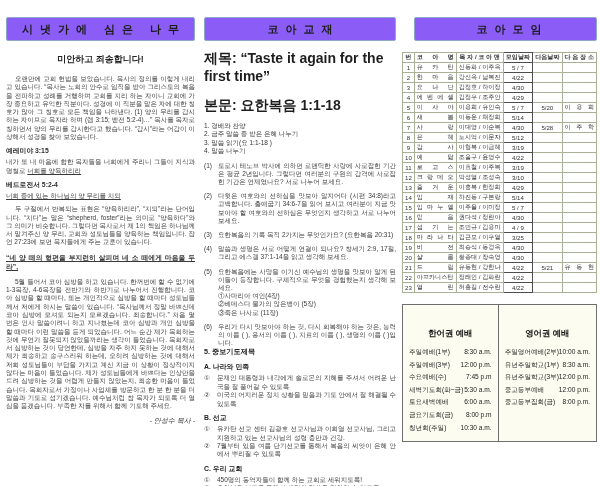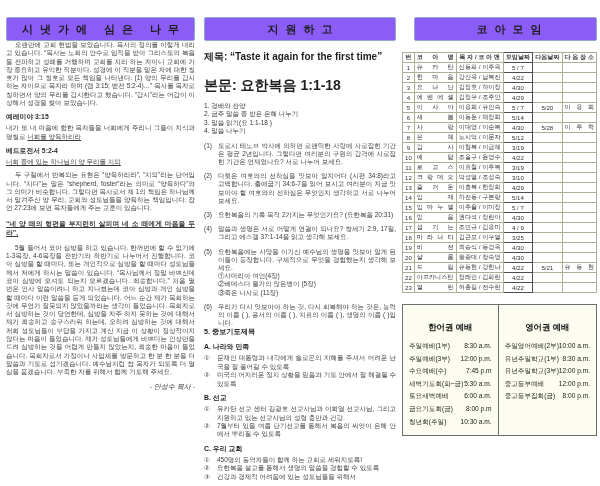--- a/index.html
+++ b/index.html
@@ -24,21 +24,21 @@
   .subtitle{text-align:center;font-weight:bold;font-size:9px;margin:12px 0 9px;color:#222;}
   .para{font-size:6.5px;line-height:8.3px;text-align:justify;text-indent:9px;margin:0 0 5px;}
   .scripture{margin:3px 0 5px;}
   .scripture-ref{font-weight:bold;font-size:6.8px;margin:4px 0 2px;color:#2e2e2e;}
   .scripture-text{font-size:6.5px;line-height:8.3px;text-align:justify;}
   .quote{font-weight:bold;font-size:6.8px;line-height:9px;margin:6px 0 7px;text-align:justify;}
   .quote u,.scripture-text u{text-underline-offset:1px;}
   .signature{text-align:right;font-style:italic;font-size:7px;margin-top:5px;color:#333;}
 
   
-  .subject-line{font-weight:bold;font-size:10px;margin:9px 0 13px;color:#1e1e1e;}
+  .subject-line{font-weight:bold;font-size:14px;margin:9px 0 13px;color:#1e1e1e;}
   .passage-line{font-weight:bold;font-size:14px;margin:2px 0 7px;color:#1e1e1e;}
   .agenda-item{font-size:6.5px;line-height:8.4px;color:#333;}
   .qa{display:flex;font-size:6.5px;line-height:8.2px;margin-top:6px;}
   .qa .num{width:14px;flex:none;}
   .qa .txt{flex:1;text-align:justify;white-space:pre-line;}
   .prayer-title{font-weight:bold;font-size:7.2px;margin:0 0 2px;color:#222;}
   .prayer-head{font-weight:bold;font-size:6.9px;margin:5px 0 2px;color:#222;}
   .prayer-item{display:flex;font-size:6.5px;line-height:8.4px;}
   .prayer-item .num{width:13px;flex:none;text-align:left;}
   .prayer-item .txt{flex:1;text-align:justify;}
@@ -52,52 +52,53 @@
   .meeting th{font-weight:bold;text-align:center;letter-spacing:0px;}
   .c-no{width:8px;text-align:center;padding:0 1px;}
   .c-name{width:43px;text-align:justify;text-align-last:justify;padding:0 3px;}
   .c-leaders{width:60px;text-align:center;font-size:5.9px;}
   .c-date{width:25px;text-align:center;border:1.4px solid #4d4d4d !important;}
   .c-next{width:23px;text-align:center;}
   .c-place{text-align:justify;text-align-last:justify;padding:0 4px;}
 
   
   table.worship{width:100%;border-collapse:collapse;margin-top:11px;background:#fdfcf0;border:1px solid #6e6e6e;}
-  .worship td{width:50%;vertical-align:top;padding:16px 6px 7px;}
+  .worship td{width:50%;vertical-align:top;padding:22px 6px 7px;}
   .worship td.w-kor{border-right:1px solid #6e6e6e;}
   .w-head{font-weight:bold;font-size:8.4px;text-align:center;margin:1px 0 7px;color:#111;}
   .w-row{display:flex;justify-content:space-between;font-size:6.6px;line-height:12.6px;color:#222;}
   .w-label{white-space:nowrap;}
   .w-time{white-space:nowrap;}
 </style>
 </head>
 <body>
 
 <div class="col col-left">
   <div class="title-box">시냇가에 심은 나무</div>
+  <div class="subtitle">미안하고 죄송합니다!</div>
   <p class="para">오랜만에 교회 헌법을 보았습니다. 목사의 정의를 이렇게 내리고 있습니다. “목사는 노회의 안수로 임직을 받아 그리스도의 복음을 전파하고 성례를 거행하며 교회를 치리 하는 자이니 교회에 가장 중요하고 유익한 직분이다. 성경에 이 직분을 맡은 자에 대한 칭호가 많아 그 칭호로 모든 책임을 나타낸다. (1) 양의 무리를 감시하는 자이므로 목자라 하며 (렘 3:15; 벧전 5:2-4)…” 목사를 목자로 칭하면서 양의 무리를 감시한다고 했습니다. “감시”라는 어감이 이상해서 성경을 찾아 보았습니다.</p>
 
   <div class="scripture">
     <div class="scripture-ref">예레미야 3:15</div>
     <div class="scripture-text"><span>내가 또 내 마음에 합한 목자들을 너희에게 주리니 그들이 지식과 명철로 </span><u>너희를 양육하리라</u></div>
   </div>
 
   <div class="scripture">
     <div class="scripture-ref">베드로전서 5:2-4</div>
     <div class="scripture-text"><u>너희 중에 있는 하나님의 양 무리를 치되</u></div>
   </div>
 
   <p class="para">두 구절에서 반복되는 표현은 “양육하리라”, “치되”라는 단어입니다. “치다”는 말은 “shepherd, foster”라는 의미로 “양육하다”와 그 의미가 비슷합니다. 그렇다면 목사로서 제 1의 책임은 하나님께서 맡겨주신 양 무리, 교회와 성도님들을 양육하는 책임입니다. 잠언 27:23에 보면 목자들에게 주는 교훈이 있습니다.</p>
   <div class="quote"><u>“네 양 떼의 형편을 부지런히 살피며 네 소 떼에게 마음을 두라”,</u></div>
   <p class="para">5월 들어서 코아 심방을 하고 있습니다. 한꺼번에 할 수 없기에 1-3목장, 4-6목장을 전반기와 하반기로 나누어서 진행합니다. 코아 심방을 할 때마다, 또는 개인적으로 심방을 할 때마다 성도님들께서 저에게 하시는 말씀이 있습니다. “목사님께서 정말 바쁘신데 코아 심방에 모셔도 되는지 모르겠습니다. 죄송합니다.” 처음 몇 번은 인사 말씀이려니 하고 지나쳤는데 코아 심방과 개인 심방을 할 때마다 이런 말씀을 듣게 되었습니다. 어느 순간 제가 목회하는 것에 무언가 잘못되지 않았을까라는 생각이 들었습니다. 목회자로서 심방하는 것이 당연한데, 심방을 자주 하지 못하는 것에 대해서 제가 죄송하고 송구스러워 하는데, 오히려 심방하는 것에 대해서 저희 성도님들이 부담을 가지고 계신 지금 이 상황이 정상적이지 않다는 마음이 들었습니다. 제가 성도님들에게 바쁘다는 인상만을 드려 심방하는 것을 어렵게 만들지 않았는지, 죄송한 마음이 들었습니다. 목회자로서 가정이나 사업체를 방문하고 한 분 한 분을 더 말씀과 기도로 섬기겠습니다. 예수님처럼 참 목자가 되도록 더 열심을 품겠습니다. 부족한 자를 위해서 함께 기도해 주세요.</p>
   <div class="signature">- 안성수 목사 -</div>
 </div>
 
 <div class="col col-mid">
-  <div class="title-box">지원하고</div>
+  <div class="title-box">코아교재</div>
   <div class="subject-line">제목: “Taste it again for the first time”</div>
   <div class="passage-line">본문: 요한복음 1:1-18</div>
 
   <div>
 
       <div class="agenda-item">1. 경배와 찬양</div>
 
       <div class="agenda-item">2. 금주 말씀 중 받은 은혜 나누기</div>
 
       <div class="agenda-item">3. 말씀 읽기(요 1:1-18 )</div>

